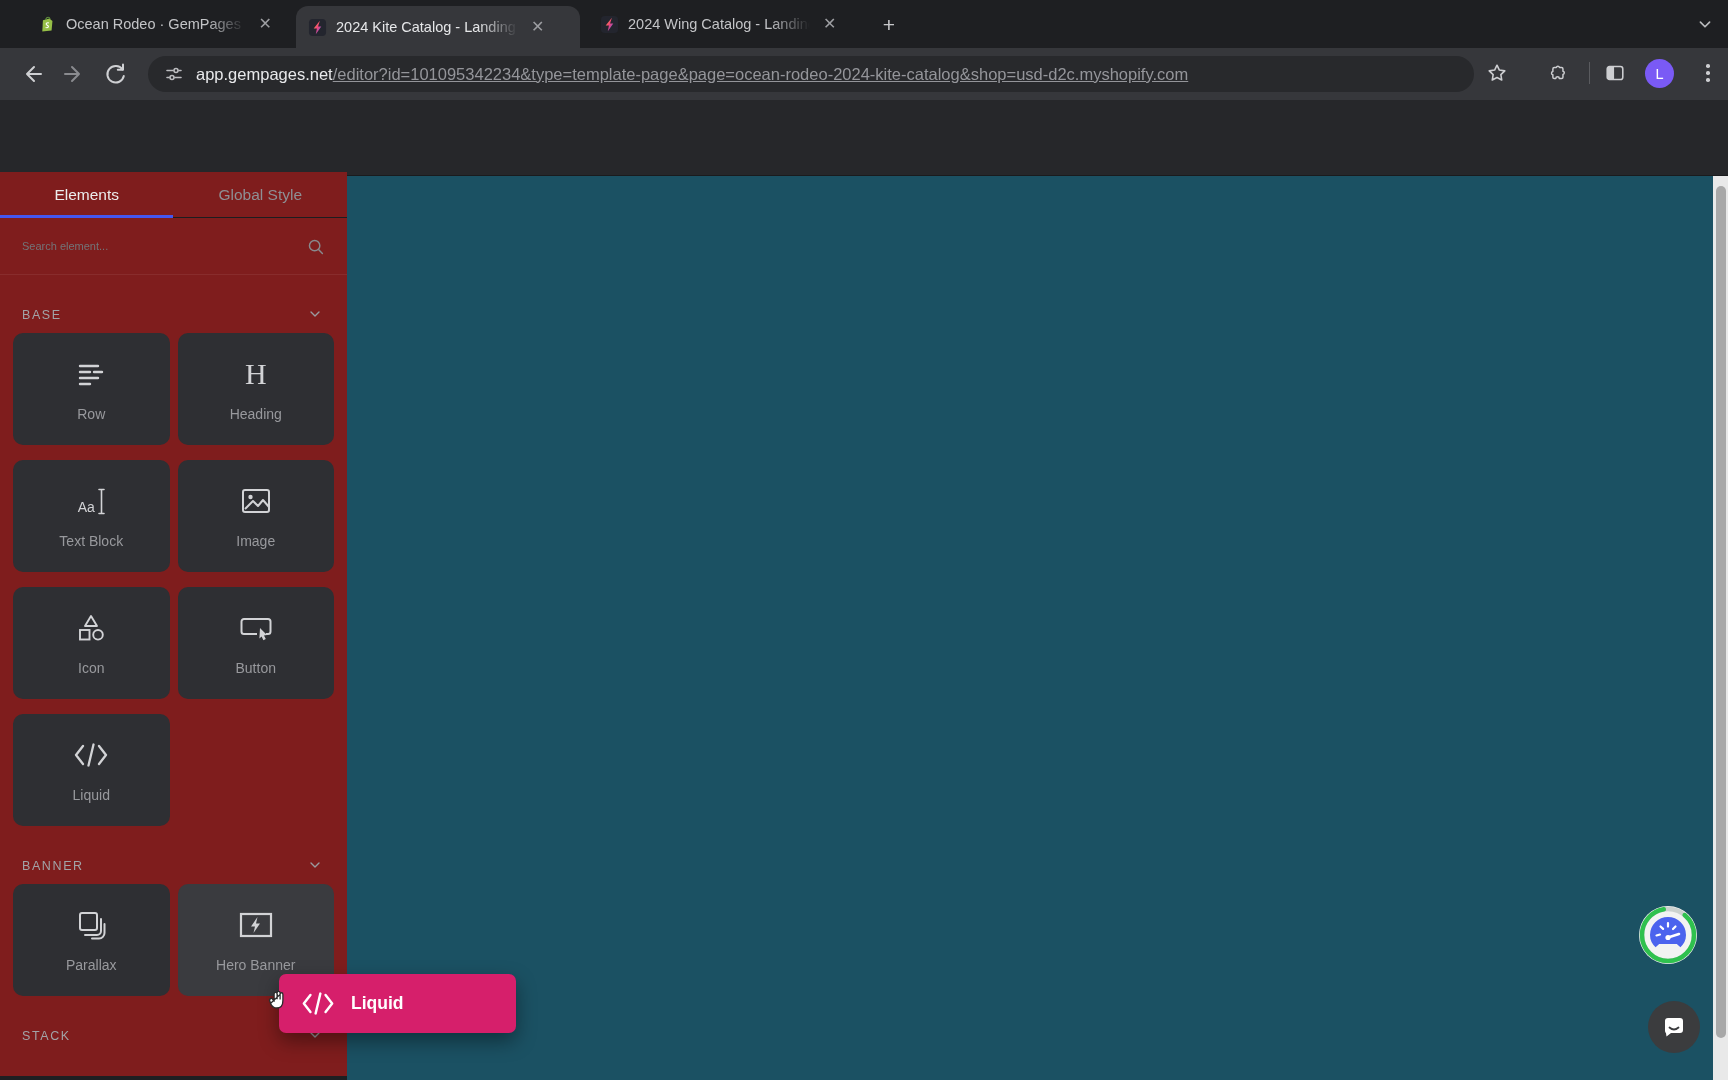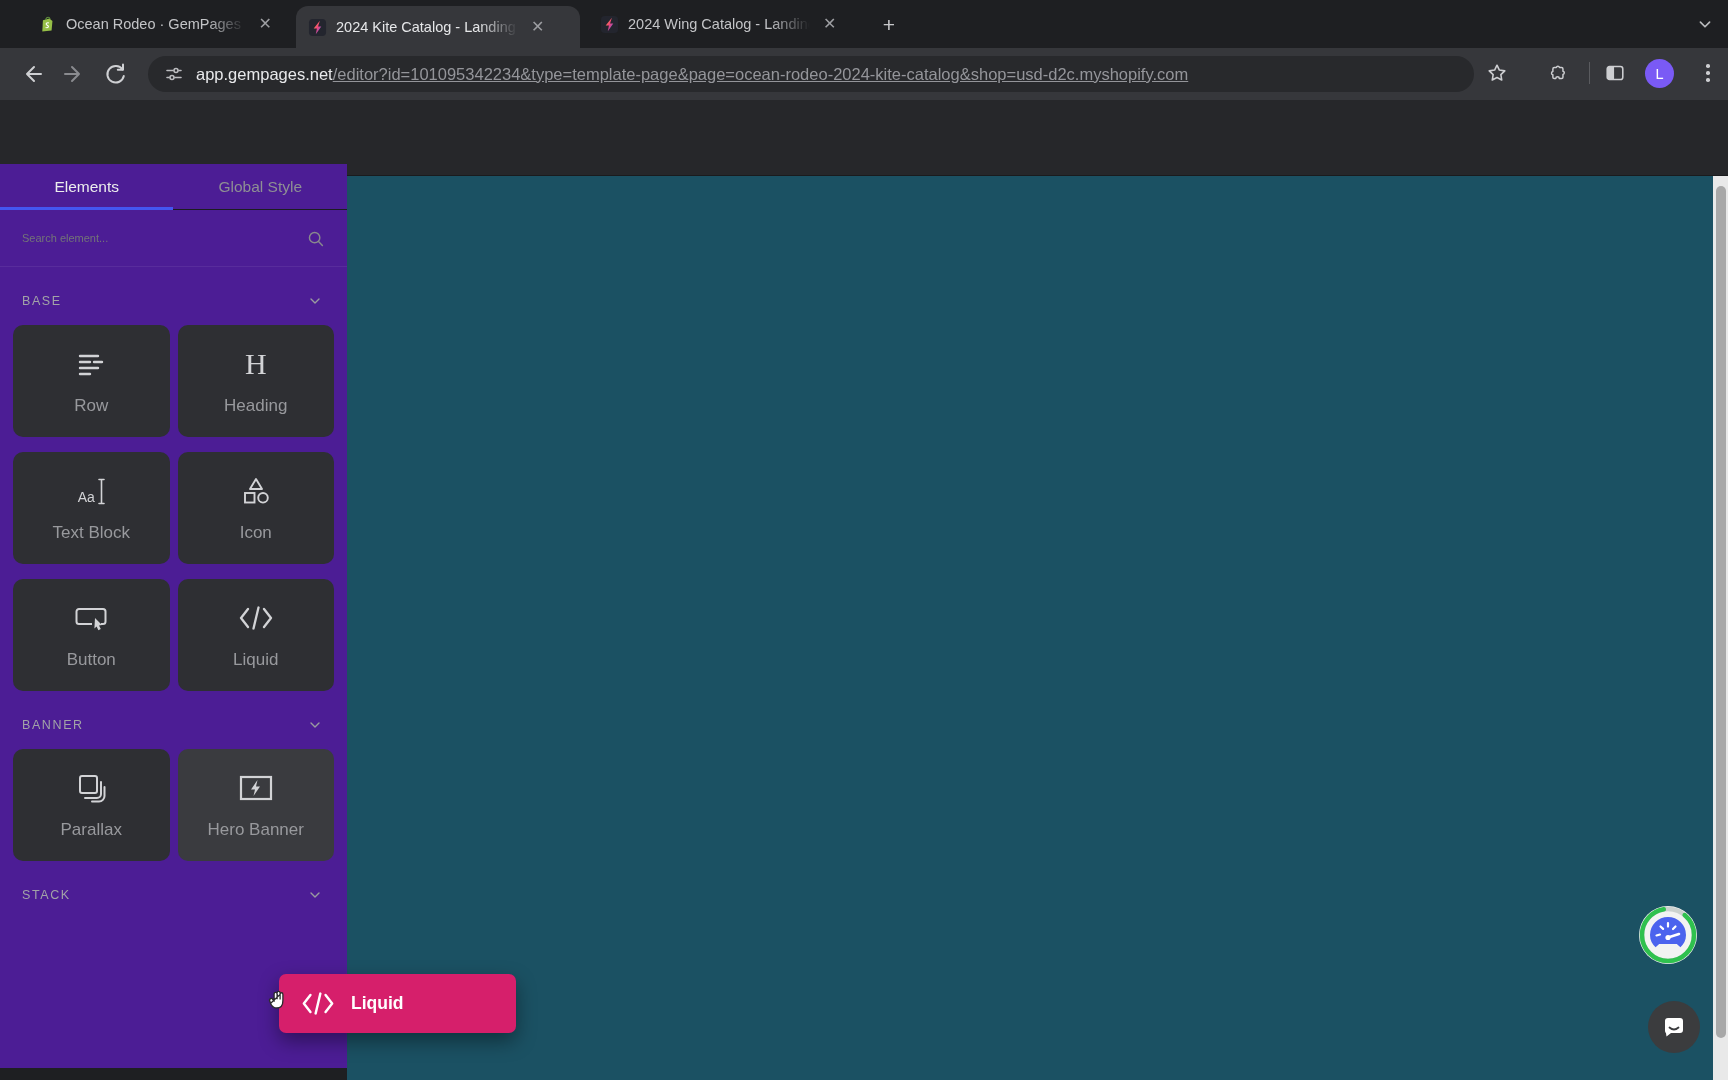--- a/index.html
+++ b/index.html
@@ -47,37 +47,37 @@
   .dev.active::after { content:""; position:absolute; left:-3px; right:-3px; bottom:-10px; height:2.5px; background:#fff; border-radius:2px; }
   .histbtns { position:absolute; left:1168px; top:124px; display:flex; gap:30px; color:#9fa0a4; }
   .save-btn { position:absolute; left:1277px; top:116px; width:97px; height:42px; }
   .preview-btn { position:absolute; left:1396px; top:116px; width:114px; height:42px; }
   .publish-btn { position:absolute; left:1532px; top:116px; width:130px; height:42px; background:#4456f0; }
   .more-btn { position:absolute; left:1676px; top:116px; width:42px; height:42px; }
   .more-btn .dots { display:flex; gap:3.5px; }
   .more-btn .dots i { width:4px; height:4px; border-radius:50%; background:#e8e9ea; }
 
   
-  .sidebar { position:absolute; left:0; top:164px; width:347px; height:904px; background:#4c1d95; overflow:hidden; }
+  .sidebar { position:absolute; left:0; top:172px; width:347px; height:904px; background:#7f1d1d; overflow:hidden; }
   .side-tabs { display:flex; height:46px; border-bottom:1px solid #1c1d20; position:relative; }
   .side-tab { flex:1; display:flex; align-items:center; justify-content:center; font-size:15.5px; color:#8e8f94; }
   .side-tab.active { color:#eceded; }
   .side-tabs::after { content:""; position:absolute; left:0; bottom:-1px; width:173px; height:3px; background:#4456f0; }
   .searchrow { height:57px; display:flex; align-items:center; padding:0 22px; border-bottom:1px solid rgba(255,255,255,.07); }
   .searchrow input { flex:1; background:transparent; border:none; outline:none; color:#d7d8da; font-size:11px; font-family:"Liberation Sans",sans-serif; }
   .searchrow input::placeholder { color:#737478; }
   .searchrow .sicon { color:#88898d; }
-  .sect-head { display:flex; align-items:center; justify-content:space-between; padding:0 24px 0 22px; margin-top:21px; height:26px;
+  .sect-head { display:flex; align-items:flex-end; justify-content:space-between; padding:0 24px 0 22px; margin-top:21px; height:26px;
     color:#a2a3a7; font-size:12.5px; letter-spacing:1.6px; }
   .sect-head .chev { color:#9a9b9f; }
   .cardgrid { display:grid; grid-template-columns:1fr 1fr; gap:15px 8px; padding:11px 13px 0 13px; }
   .card { height:112px; background:#2e2f33; border-radius:10px; display:flex; flex-direction:column; align-items:center; justify-content:center; gap:14px; }
   .card.hovered { background:#3a3b3f; }
   .card .cicon { color:#d2d3d6; height:36px; display:flex; align-items:center; justify-content:center; }
-  .card .clabel { color:#98999d; font-size:17px; white-space:nowrap; }
+  .card .clabel { color:#98999d; font-size:14px; white-space:nowrap; }
   .hserif { font-family:"Liberation Serif", serif; font-size:30px; color:#d2d3d6; line-height:1; }
   .aa { font-size:14px; color:#d2d3d6; display:flex; align-items:flex-end; gap:3px; }
 
   
   .canvas { position:absolute; left:347px; top:176px; width:1366px; height:904px; background:#1b5163; }
   .vscroll { position:absolute; left:1713px; top:176px; width:15px; height:904px; background:#e9e9e9; }
   .vthumb { position:absolute; left:2.5px; top:10px; width:10px; height:852px; background:#a8a8a8; border-radius:6px; }
 
   
   .dragpill { position:absolute; left:279px; top:974px; width:237px; height:59px; background:#d61f6b; border-radius:7px;
@@ -311,20 +311,30 @@
     </div>
 
     <div class="card">
       <div class="cicon">
         <span class="aa">Aa<svg width="7" height="27" viewBox="0 0 7 27">
               <path d="M1 1.5h5M3.5 1.5v24M1 25.5h5" stroke="currentColor" stroke-width="1.6" stroke-linecap="round"></path>
             </svg></span>
       </div>
       <div class="clabel">Text Block</div>
     </div>
+    <div class="card">
+      <div class="cicon">
+        <svg width="34" height="28" viewBox="0 0 34 28">
+          <rect x="4" y="3" width="26" height="22" rx="2" fill="none" stroke="currentColor" stroke-width="2"></rect>
+          <circle cx="11.5" cy="10" r="2.2" fill="currentColor"></circle>
+          <path d="M6 22l8-8 5 5 5-6 6 7" fill="none" stroke="currentColor" stroke-width="2" stroke-linejoin="round"></path>
+        </svg>
+      </div>
+      <div class="clabel">Image</div>
+    </div>
 
     <div class="card">
       <div class="cicon">
         <svg width="32" height="32" viewBox="0 0 32 32">
           <path d="M16 4l6 10H10z" fill="none" stroke="currentColor" stroke-width="1.9" stroke-linejoin="round"></path>
           <rect x="5" y="18" width="9.5" height="9.5" fill="none" stroke="currentColor" stroke-width="1.9"></rect>
           <circle cx="23" cy="22.8" r="4.8" fill="none" stroke="currentColor" stroke-width="1.9"></circle>
         </svg>
       </div>
       <div class="clabel">Icon</div>

